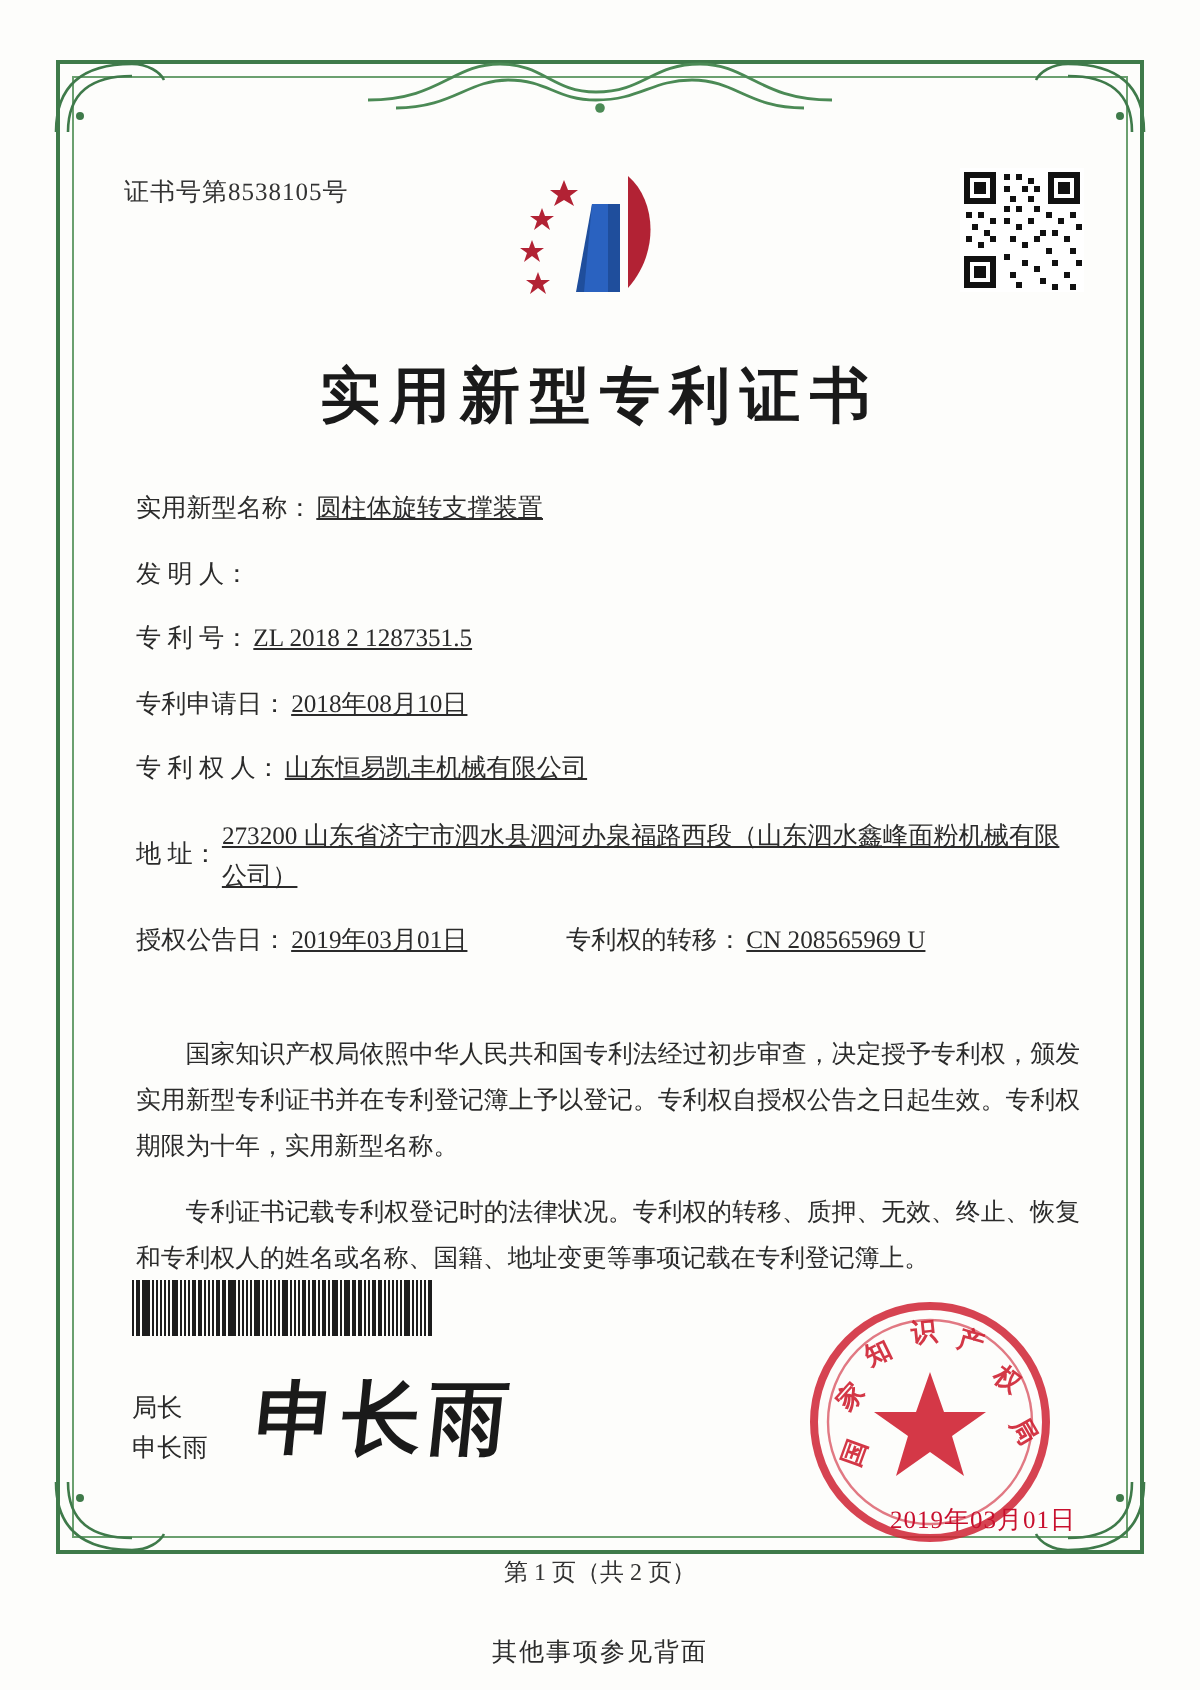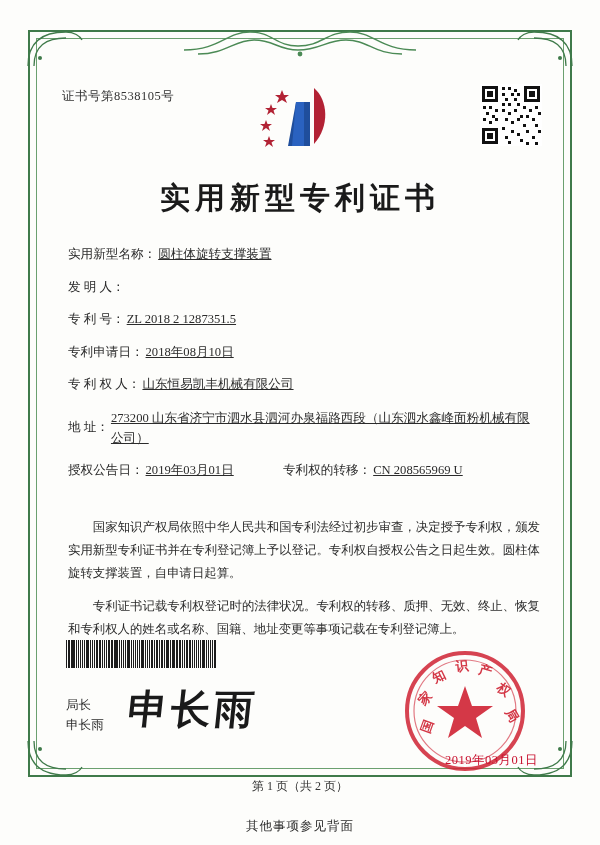--- a/index.html
+++ b/index.html
@@ -172,20 +172,21 @@
   }
 
   
   .sign-label {
     position: absolute;
     left: 66px;
     top: 695px;
     font-size: 12.6px;
     line-height: 1.6;
     color: #2b2b2b;
+    font-family: Liberation Mono, monospace;
   }
   .sign-script {
     position: absolute;
     left: 128px;
     top: 682px;
     font-size: 40px;
     font-family: "DejaVu Serif", "Liberation Serif", serif;
     color: #1a1a1a;
     letter-spacing: 3px;
     transform: skewX(-6deg);
@@ -387,21 +388,21 @@
         <span class="field-value">2019年03月01日</span>
       </span>
       <span class="field-col">
         <span class="field-label">专利权的转移：</span>
         <span class="field-value">CN 208565969 U</span>
       </span>
     </div>
   </div>
 
   <div class="paragraphs">
-    <p>国家知识产权局依照中华人民共和国专利法经过初步审查，决定授予专利权，颁发实用新型专利证书并在专利登记簿上予以登记。专利权自授权公告之日起生效。圆柱体旋转支撑装置，自申请日起算。</p>
+    <p>国家知识产权局依照中华人民共和国专利法经过初步审查，决定授予专利权，颁发实用新型专利证书并在专利登记簿上予以登记。专利权自授权公告之日起生效。专利权期限为十年，实用新型名称。</p>
     <p>专利证书记载专利权登记时的法律状况。专利权的转移、质押、无效、终止、恢复和专利权人的姓名或名称、国籍、地址变更等事项记载在专利登记簿上。</p>
   </div>
 
   <div class="barcode">
       <i style="width: 1px;"></i>
       <i style="width: 2px;"></i>
       <i style="width: 1px;"></i>
       <i style="width: 3px;"></i>
       <i style="width: 1px;"></i>
       <i style="width: 1px;"></i>

